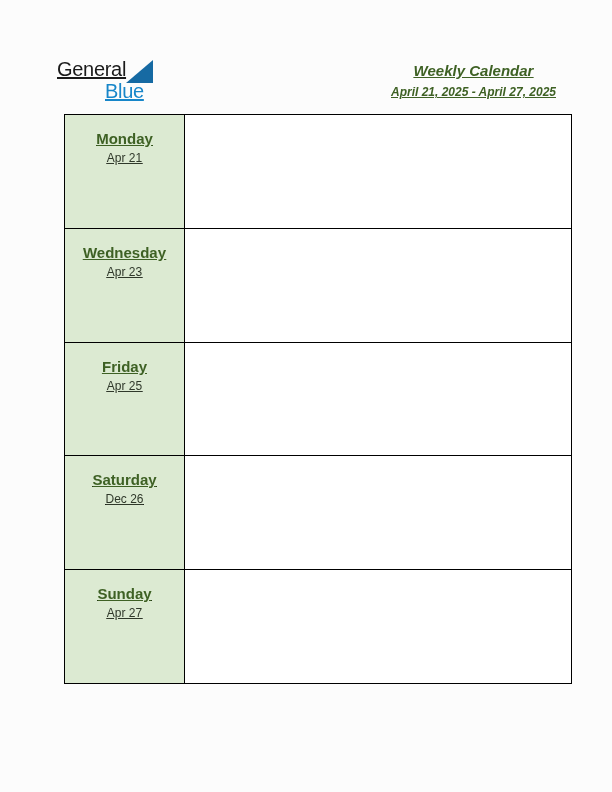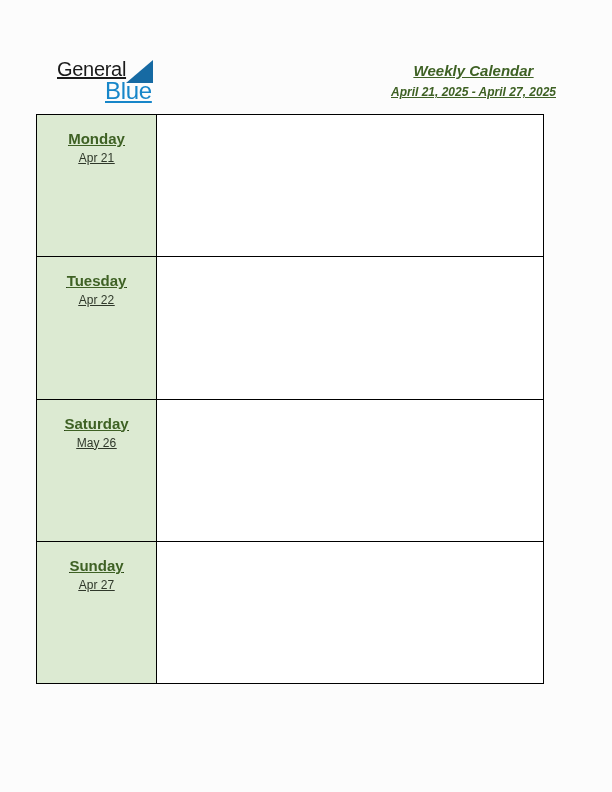--- a/index.html
+++ b/index.html
@@ -40,21 +40,21 @@
   }
   .logo-triangle{
     position:absolute;
     left:69px;top:3px;
     width:27px;height:23px;
     background:var(--logo-triangle-blue);
     clip-path:polygon(0 100%, 100% 0, 100% 100%);
   }
   .logo-blue{
     position:absolute;left:48px;top:22px;
-    font-size:24px;line-height:24px;
+    font-size:20px;line-height:24px;
     letter-spacing:-0.3px;
     color:var(--logo-blue);
   }
 
   
   .header-block{
     position:absolute;
     right:56px;top:60px;
     text-align:center;
     color:var(--accent-green);
@@ -66,21 +66,21 @@
     line-height:21px;
   }
   .header-range{
     font-size:12px;
     line-height:22px;
   }
 
   
   .week-table{
     position:absolute;
-    left:36px;top:114px;
+    left:64px;top:114px;
     width:508px;height:570px;
     border-collapse:collapse;
     table-layout:fixed;
   }
   .week-table td{
     border:1px solid var(--border);
   }
   td.day-cell{
     width:120px;
     background:var(--day-cell-bg);
@@ -124,29 +124,36 @@
     <tbody>
       <tr>
         <td class="day-cell">
           <div class="day-name">Monday</div>
           <div class="day-date">Apr 21</div>
         </td>
         <td class="notes-cell"></td>
       </tr>
       <tr>
         <td class="day-cell">
-          <div class="day-name">Tuesday</div>
-          <div class="day-date">Apr 22</div>
+          <div class="day-name">Wednesday</div>
+          <div class="day-date">Apr 23</div>
+        </td>
+        <td class="notes-cell"></td>
+      </tr>
+      <tr>
+        <td class="day-cell">
+          <div class="day-name">Friday</div>
+          <div class="day-date">Apr 25</div>
         </td>
         <td class="notes-cell"></td>
       </tr>
       <tr>
         <td class="day-cell">
           <div class="day-name">Saturday</div>
-          <div class="day-date">May 26</div>
+          <div class="day-date">Dec 26</div>
         </td>
         <td class="notes-cell"></td>
       </tr>
       <tr>
         <td class="day-cell">
           <div class="day-name">Sunday</div>
           <div class="day-date">Apr 27</div>
         </td>
         <td class="notes-cell"></td>
       </tr>

